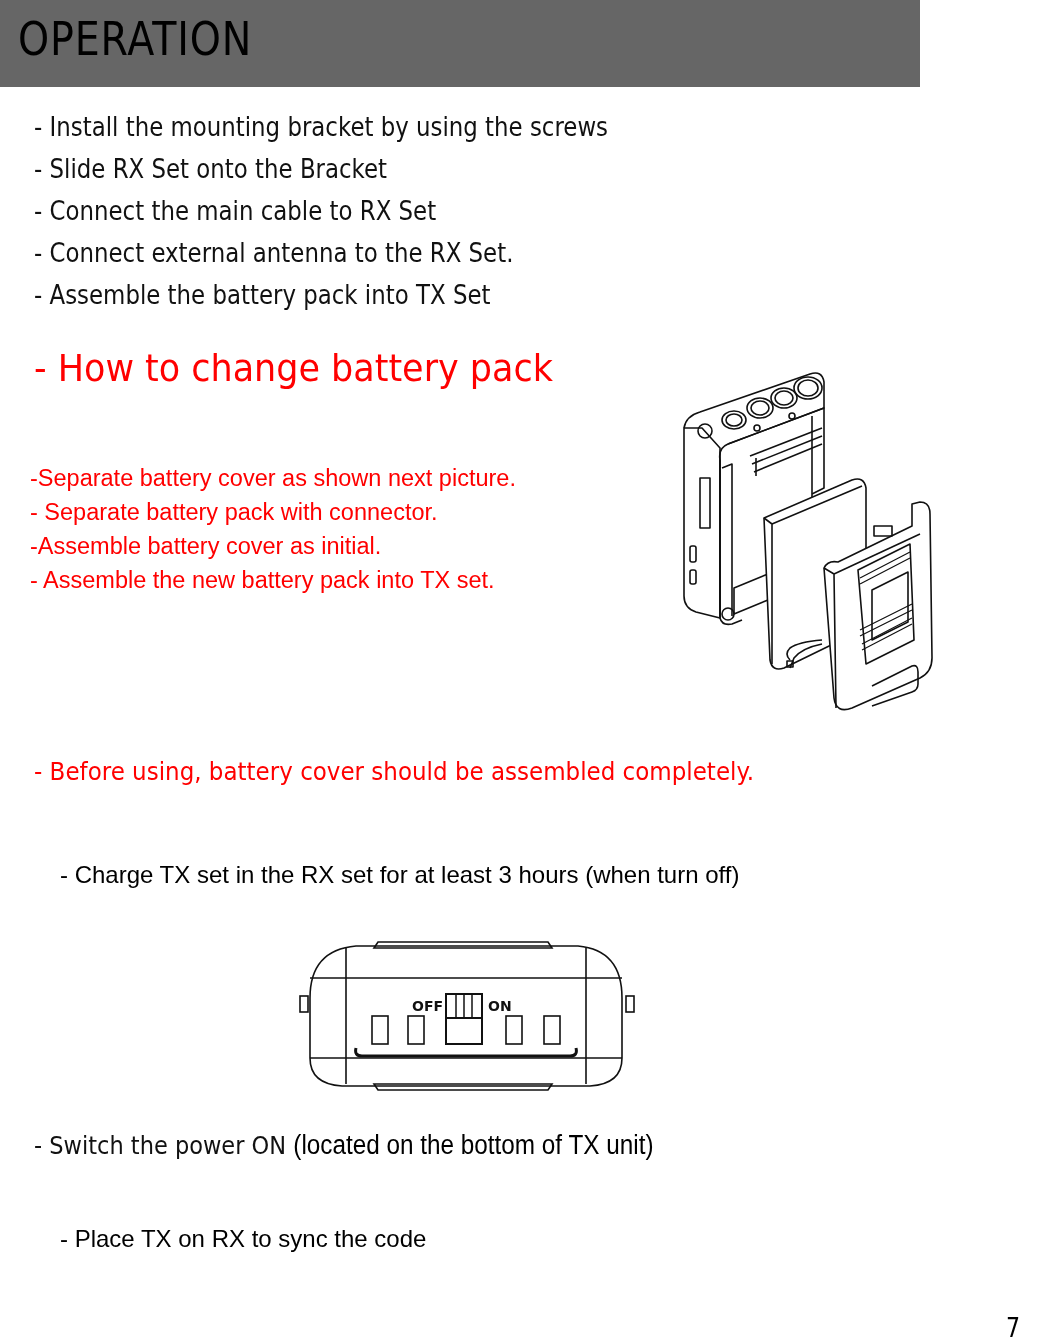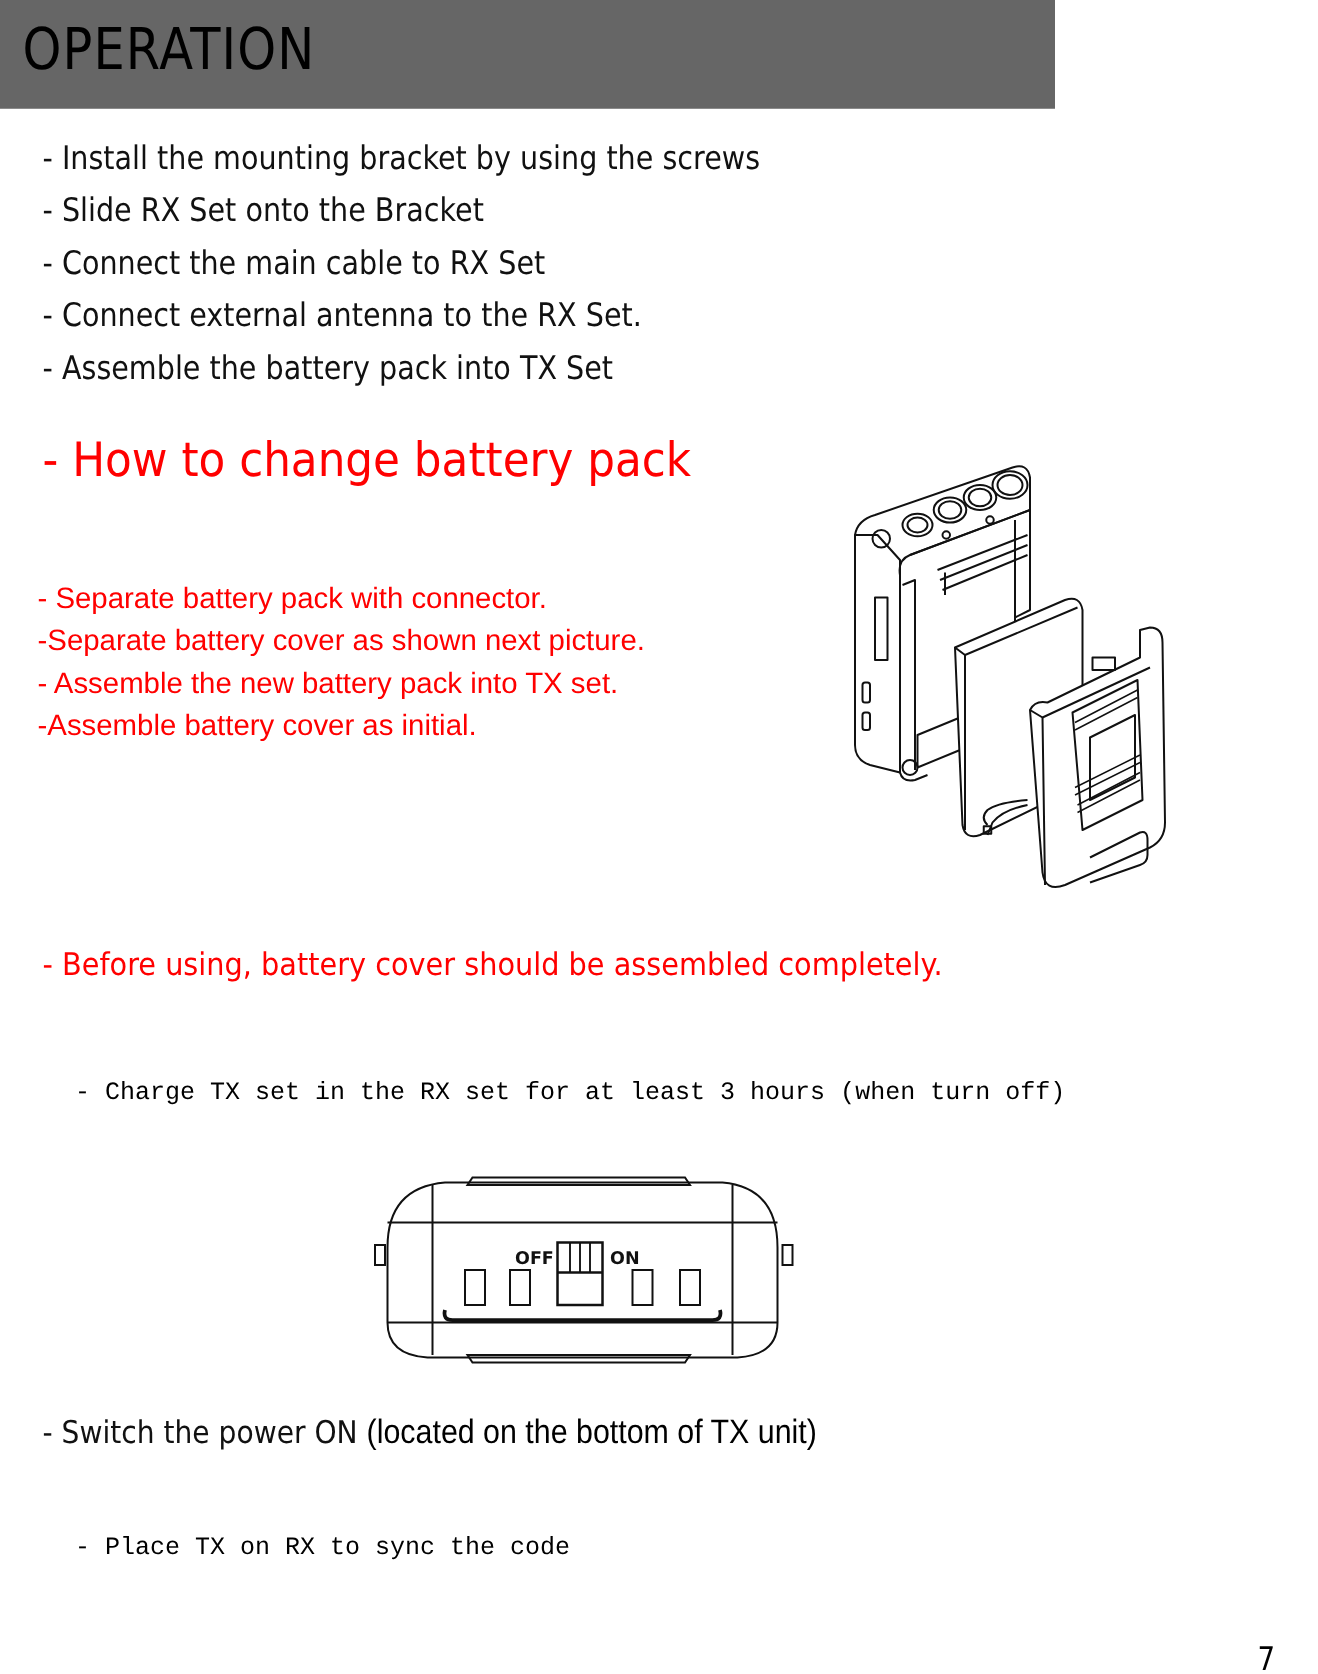--- a/index.html
+++ b/index.html
@@ -1,21 +1,21 @@
 <!DOCTYPE html>
 <html><head>
   <meta charset="utf-8">
   <style>
     html, body { margin: 0; padding: 0; }
     body {
       width: 1054px; height: 1339px; position: relative; overflow: hidden;
       background: #ffffff; font-family: "DejaVu Sans", sans-serif; color: #000;
     }
     .header-bar {
-      position: absolute; left: 0; top: 0; width: 844px; height: 87px;
+      position: absolute; left: 0; top: 0; width: 920px; height: 87px;
       background: #666666;
     }
     .header-title {
       position: absolute; left: 18px; top: 8px; font-size: 46px; letter-spacing: 1px;
       font-family: "DejaVu Sans", sans-serif; font-weight: normal; color: #000;
       transform: scaleX(0.86); transform-origin: left center; line-height: 62px;
     }
     .step {
       position: absolute; left: 34px; font-size: 26px; line-height: 32px;
       transform: scaleX(0.88); transform-origin: left center; white-space: nowrap;
@@ -29,22 +29,22 @@
       position: absolute; left: 30px; top: 461px; color: #ff0000;
       font-family: "Liberation Sans", sans-serif; font-size: 23.5px; line-height: 34px;
       white-space: nowrap;
     }
     .red-list div { height: 34px; }
     .warning {
       position: absolute; left: 34px; top: 756px; font-size: 25px; color: #ff0000;
       transform: scaleX(0.92); transform-origin: left center; white-space: nowrap; line-height: 32px;
     }
     .black-note {
-      position: absolute; left: 60px; font-family: Liberation Mono, monospace;
-      font-size: 20px; line-height: 30px; white-space: nowrap; color: #000;
+      position: absolute; left: 60px; font-family: Liberation Sans, sans-serif;
+      font-size: 24px; line-height: 30px; white-space: nowrap; color: #000;
     }
     .switch-line {
       position: absolute; left: 34px; top: 1129px; font-size: 25px; white-space: nowrap;
       transform: scaleX(0.90); transform-origin: left center; line-height: 32px; color: #111;
     }
     .switch-line .emph { font-family: "Liberation Sans", sans-serif; font-size: 27px; color: #000; }
     .page-number {
       position: absolute; left: 1006px; top: 1314px; font-size: 26px; line-height: 28px;
       transform: scaleX(0.85); transform-origin: left center;
     }
@@ -59,24 +59,24 @@
 
 <div class="step" style="top:111px">- Install the mounting bracket by using the screws</div>
 <div class="step" style="top:153px">- Slide RX Set onto the Bracket</div>
 <div class="step" style="top:195px">- Connect the main cable to RX Set</div>
 <div class="step" style="top:237px">- Connect external antenna to the RX Set.</div>
 <div class="step" style="top:279px">- Assemble the battery pack into TX Set</div>
 
 <div class="red-heading">- How to change battery pack</div>
 
 <div class="red-list">
+  <div>-Separate battery cover as shown next picture.</div>
   <div>- Separate battery pack with connector.</div>
-  <div>-Separate battery cover as shown next picture.</div>
+  <div>-Assemble battery cover as initial.</div>
   <div>- Assemble the new battery pack into TX set.</div>
-  <div>-Assemble battery cover as initial.</div>
 </div>
 
 <svg class="illus" style="left:672px; top:368px;" width="280" height="345" viewBox="0 0 280 345" fill="none" stroke="#111" stroke-width="1.6" stroke-linejoin="round">
 
   <g>
     <path d="M12 60 L12 228 Q12 240 24 244 L48 250 L48 80 L30 60 Z" fill="#fff"></path>
     <path d="M12 60 Q14 48 28 44 L138 6 Q150 2 152 14 L152 40 L56 76 Q46 80 48 92 L48 250"></path>
     <path d="M48 92 L48 250 Q50 258 60 256 L70 252"></path>
     <path d="M56 76 L152 40 L152 120 L140 126"></path>
     <path d="M50 100 L60 96 L60 248"></path>

